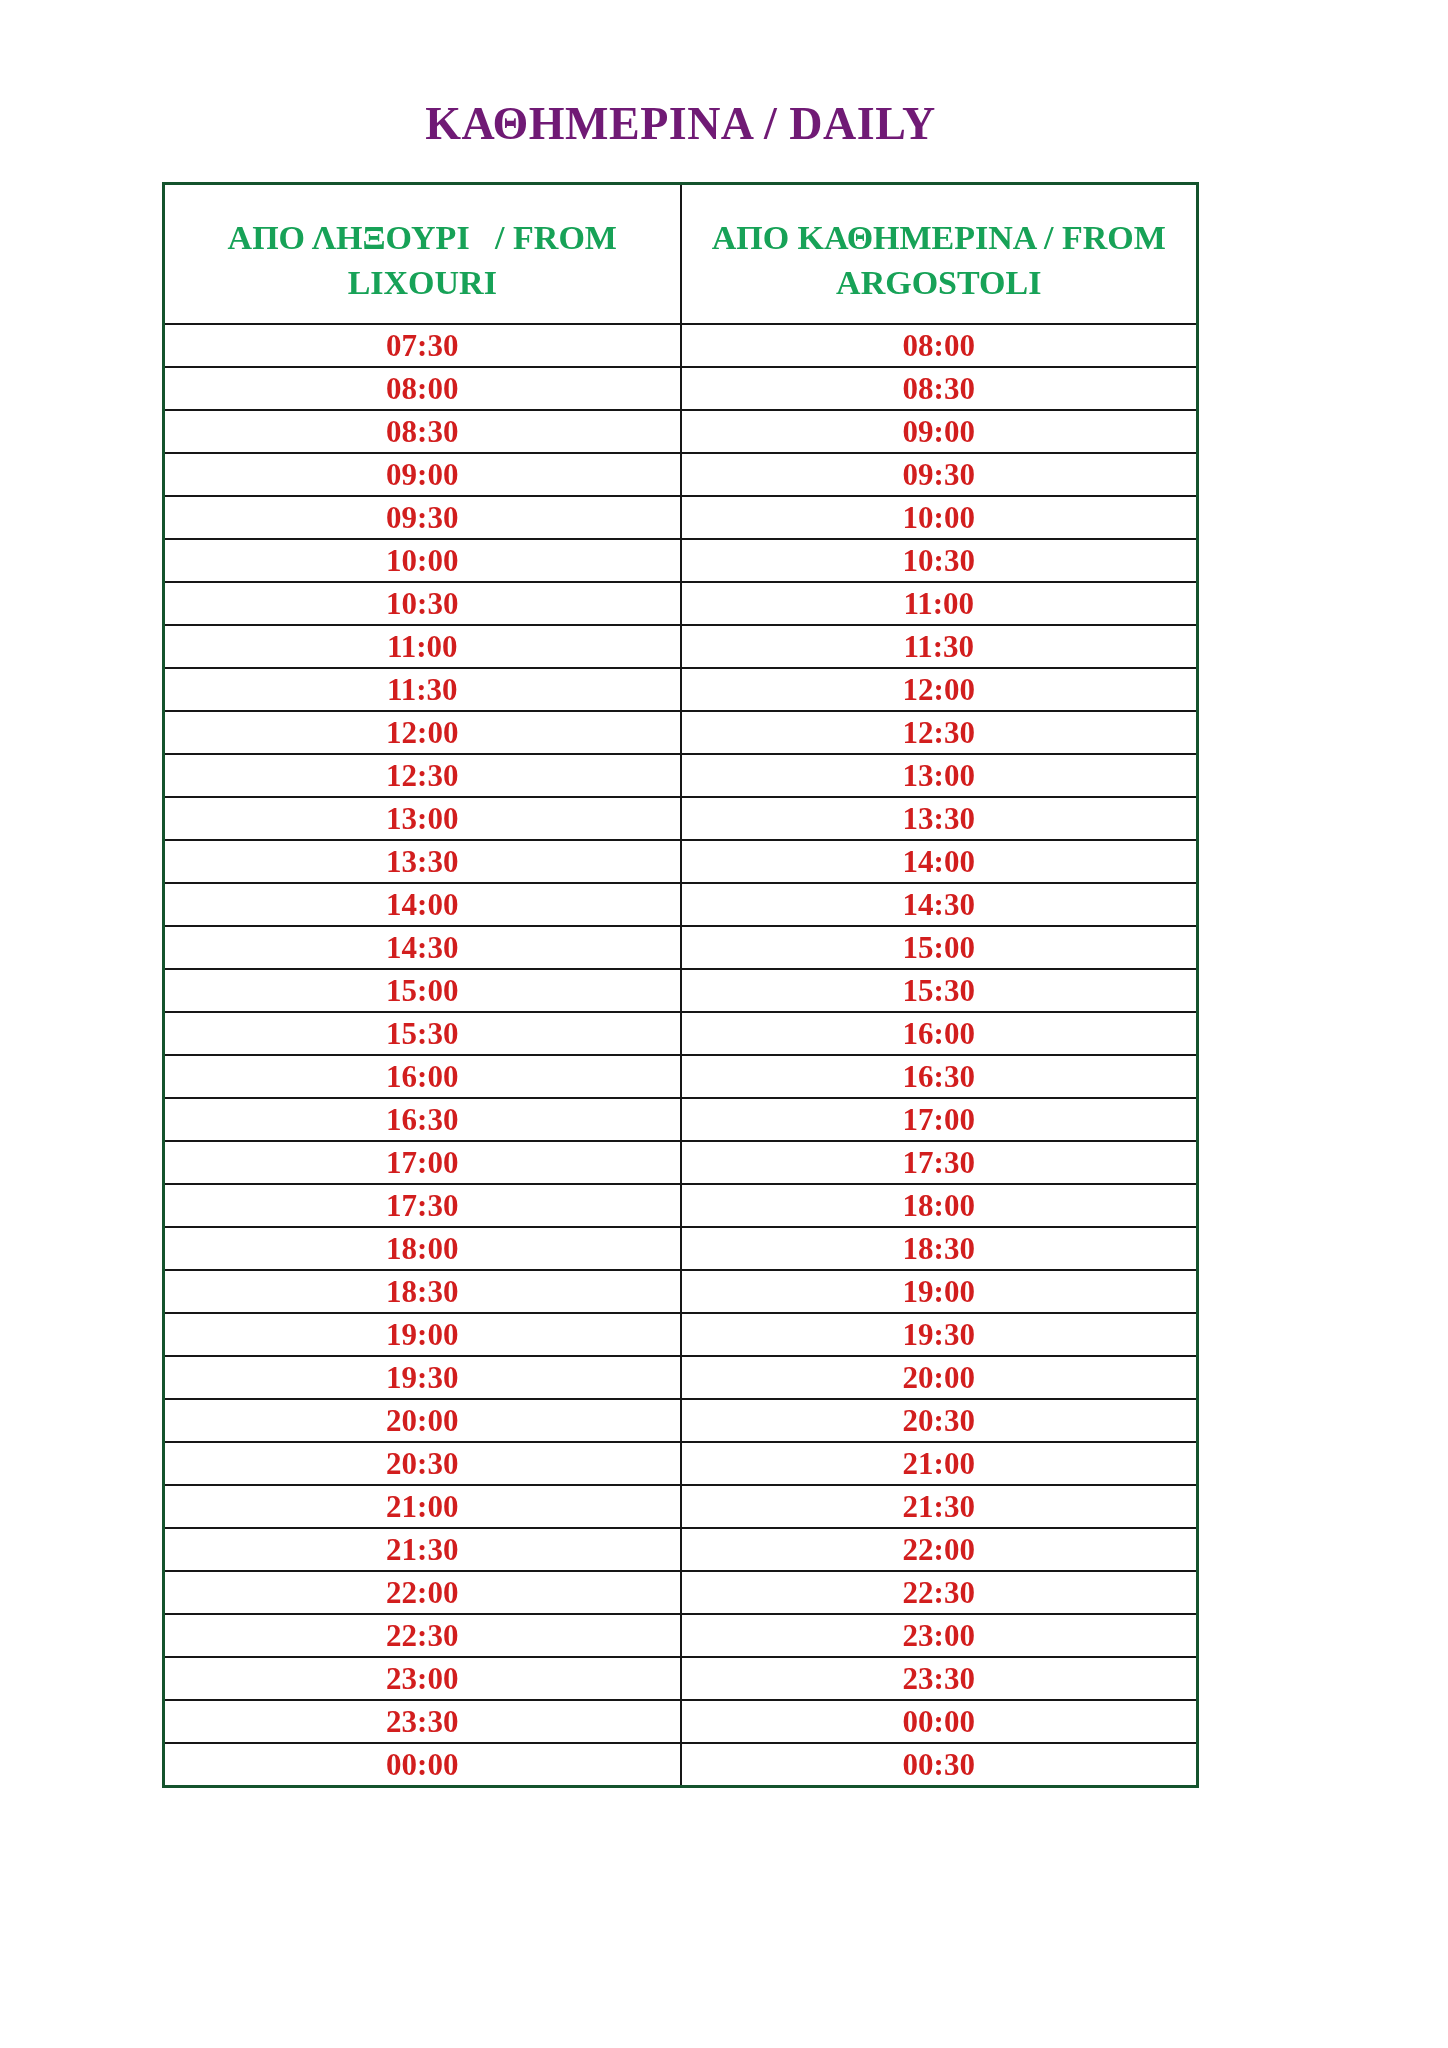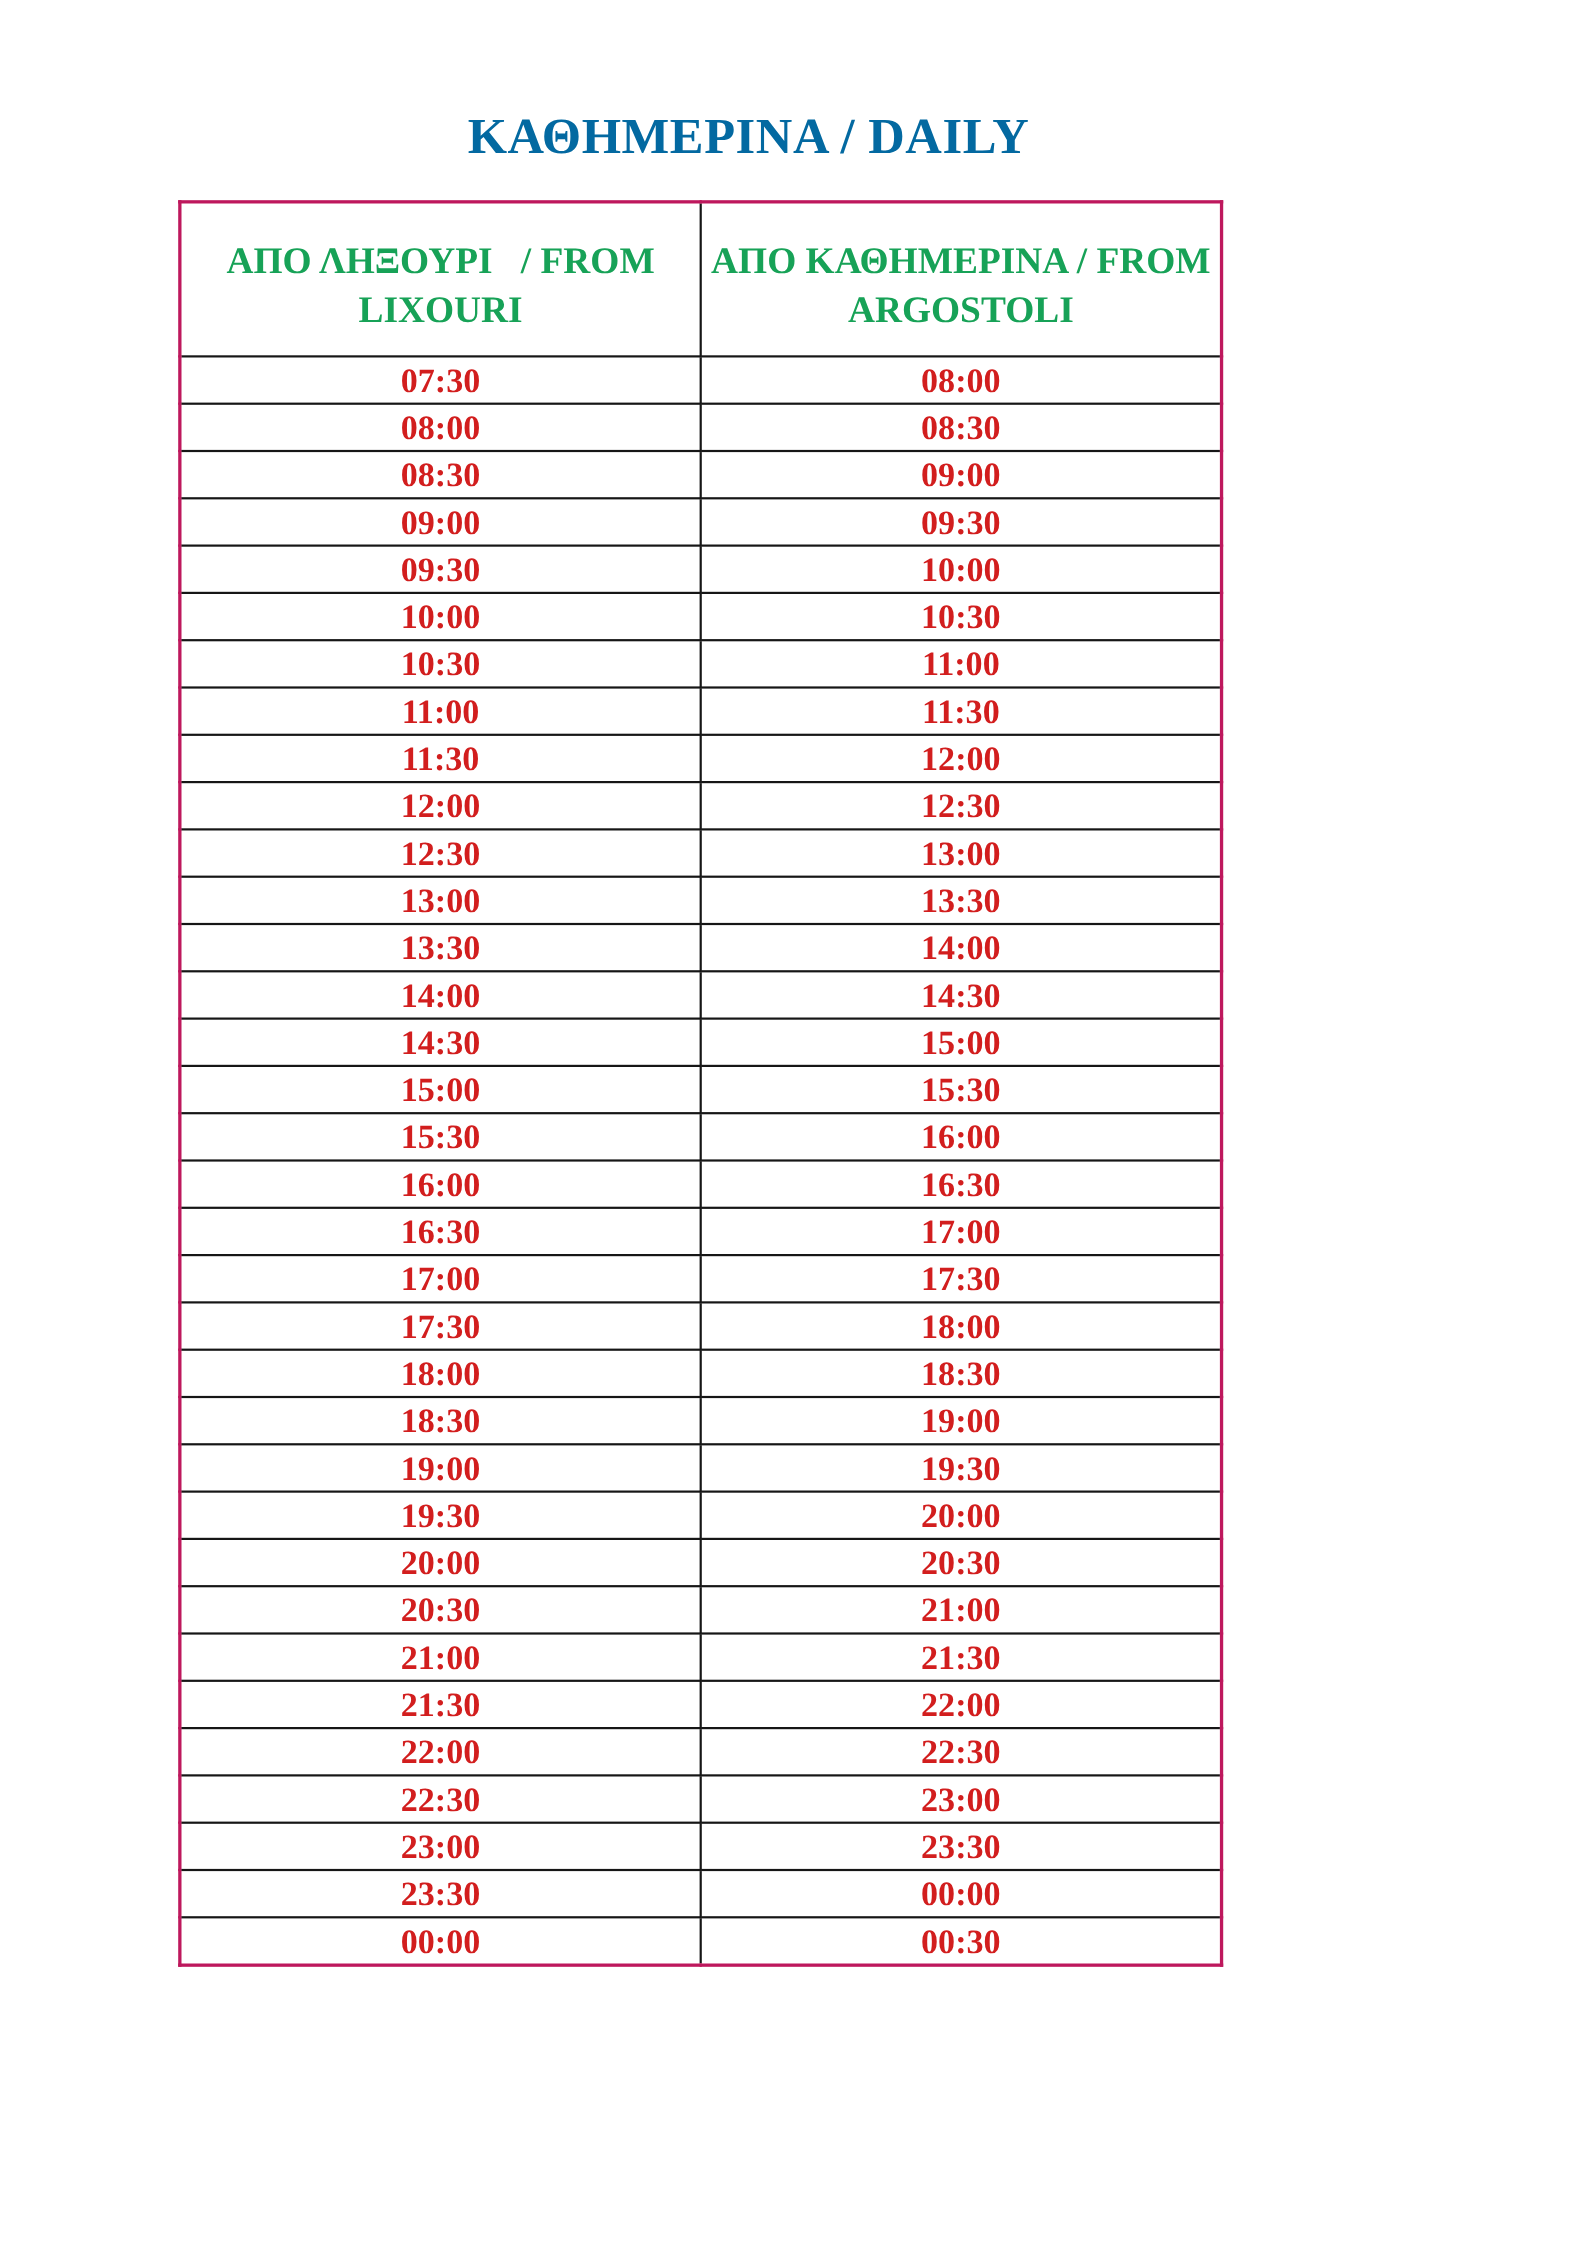--- a/index.html
+++ b/index.html
@@ -22,32 +22,32 @@
   }
   .title {
     position: absolute;
     top: 97px;
     left: 0;
     width: 100%;
     margin: 0;
     text-align: center;
     font-size: 46px;
     font-weight: bold;
-    color: #0369a1;
+    color: #701a75;
     letter-spacing: 0.5px;
     white-space: pre;
   }
   table.timetable {
     position: absolute;
     top: 182px;
     left: 0;
-    width: 950px;
+    width: 1037px;
     border-collapse: collapse;
     table-layout: fixed;
-    border: 3px solid #be185d;
+    border: 3px solid #14532d;
   }
   table.timetable th,
   table.timetable td {
     border: 2px solid #161616;
     text-align: center;
     padding: 0;
   }
   table.timetable th {
     height: 124px;
     color: #17a257;

